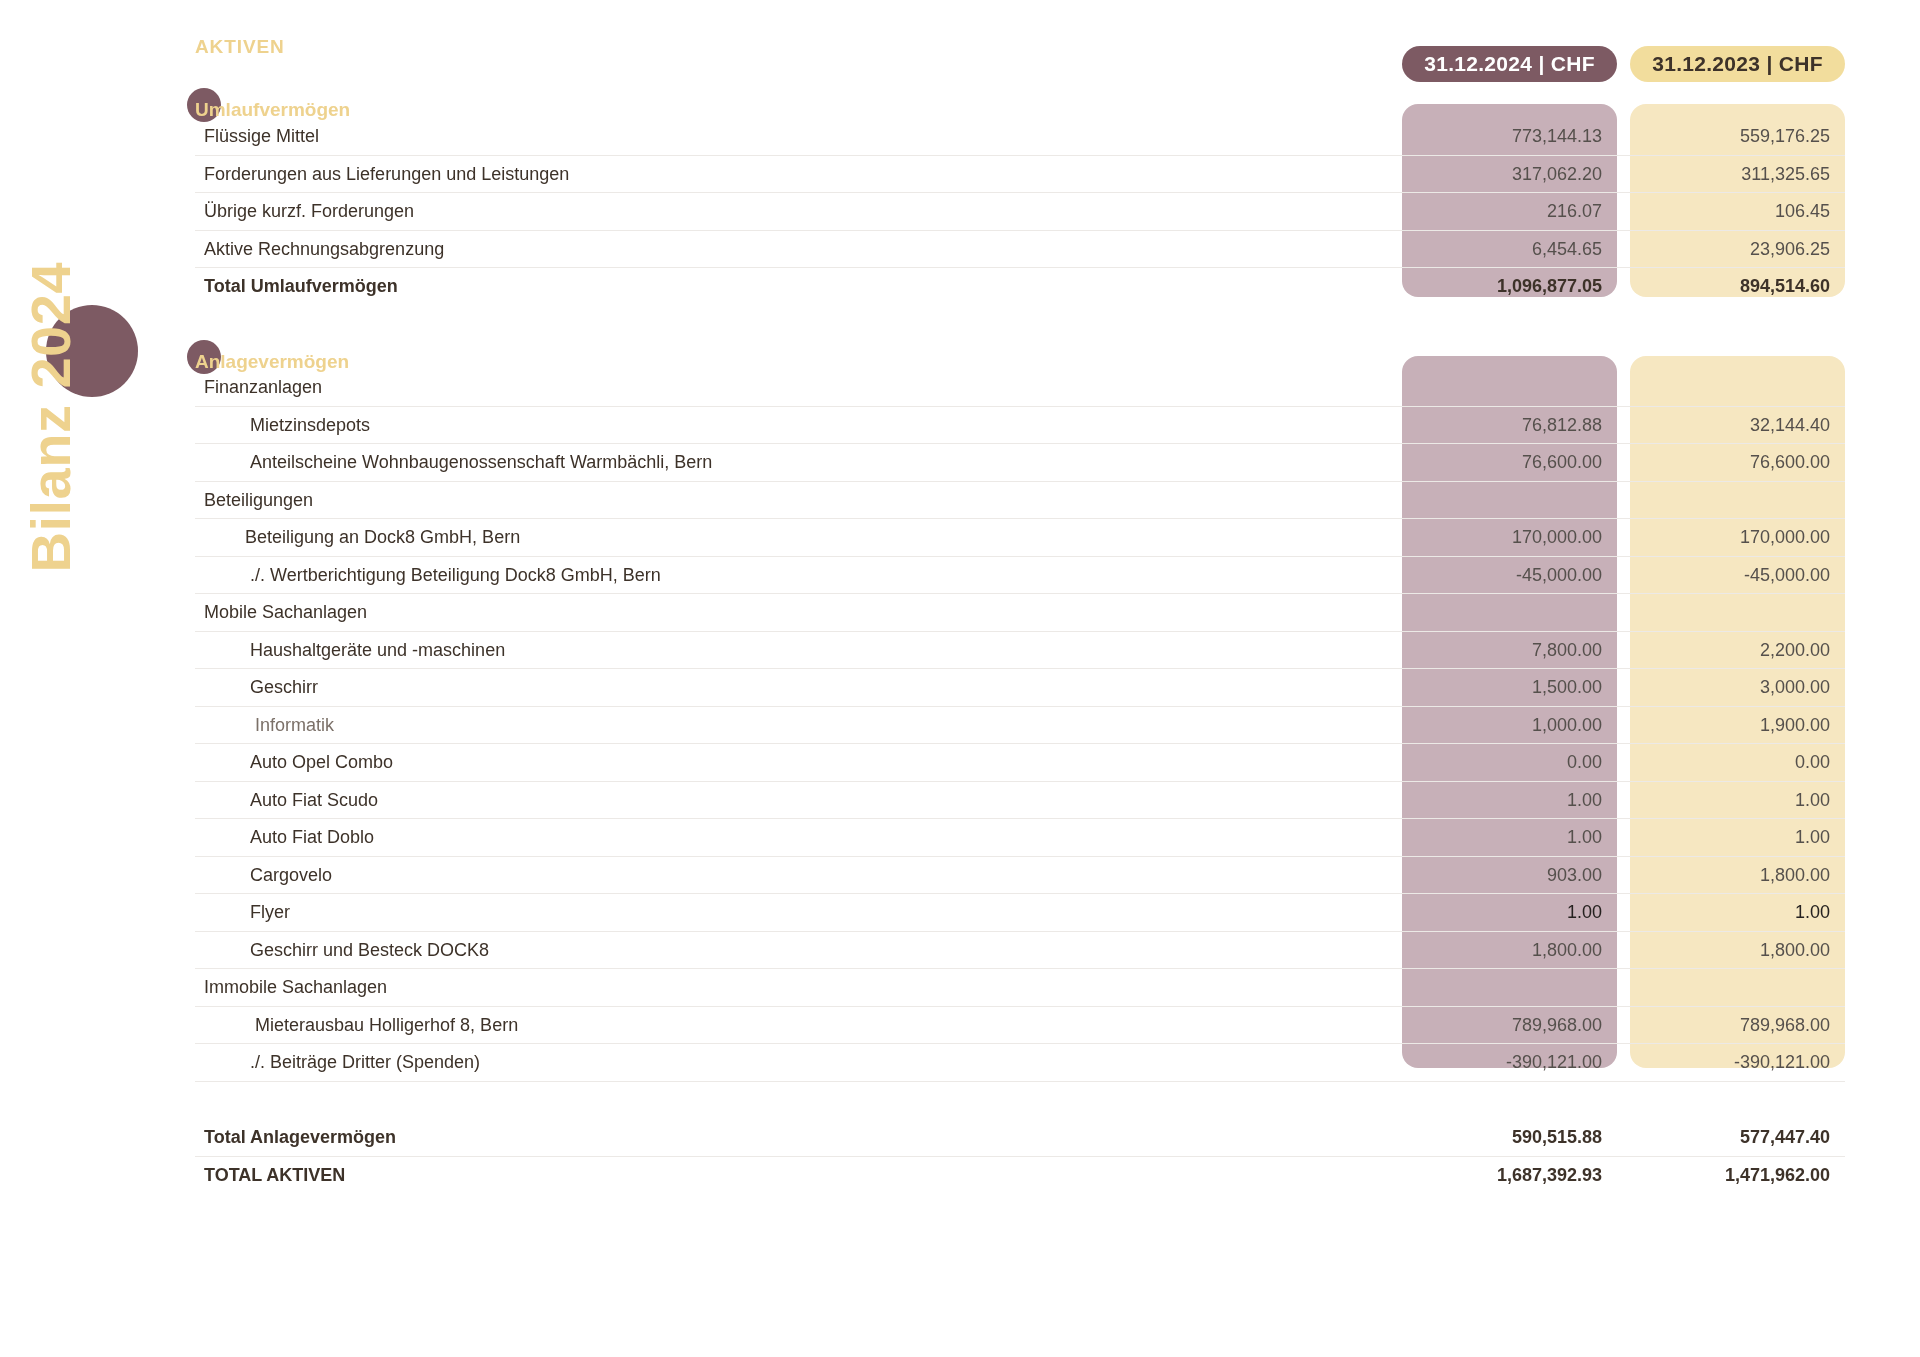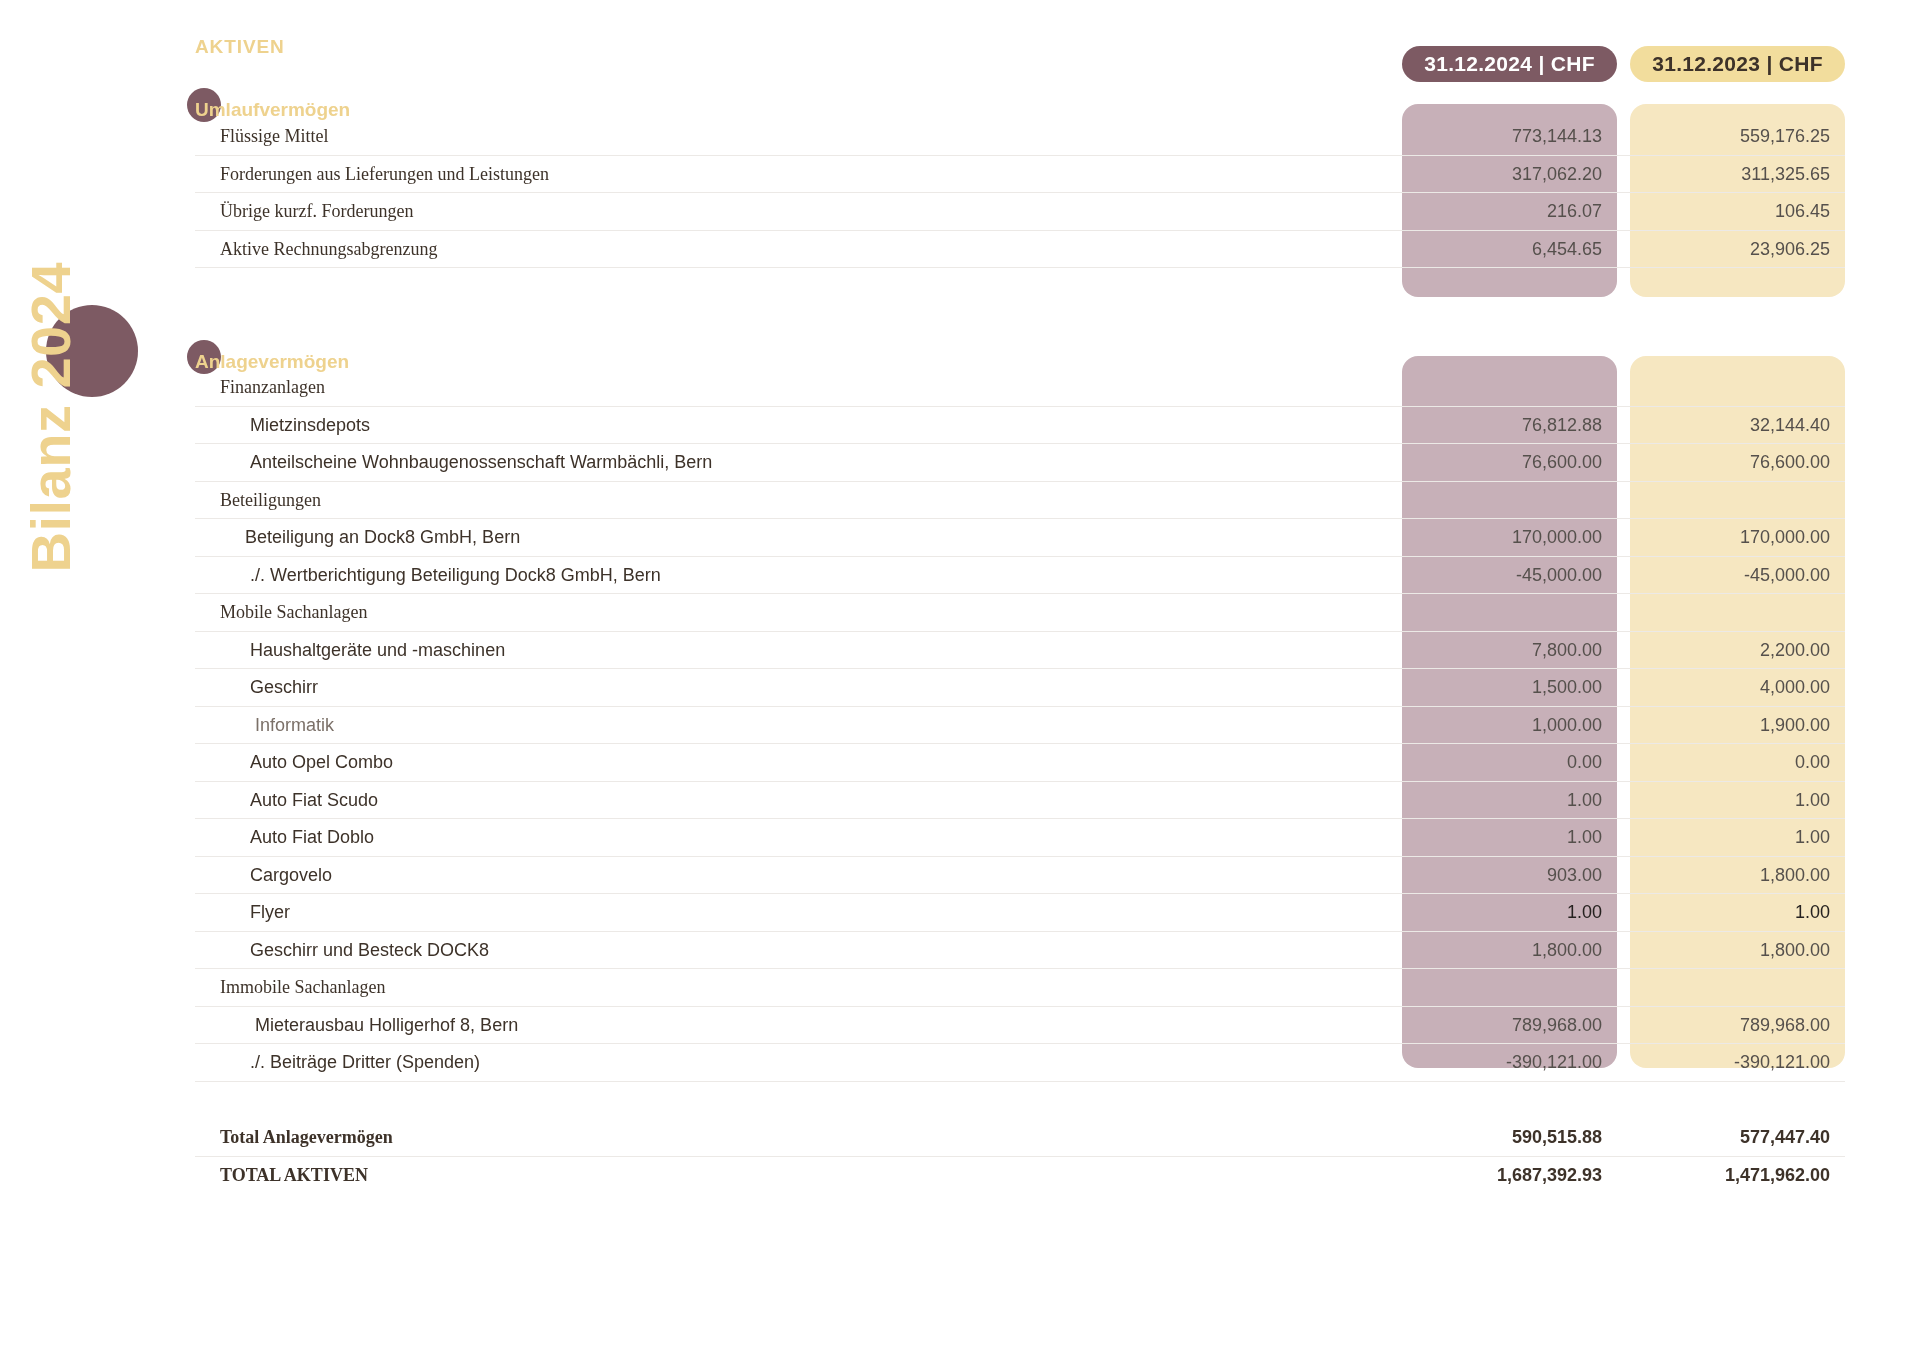--- a/index.html
+++ b/index.html
@@ -135,21 +135,21 @@
   .row .label {
     position: absolute;
     left: 0;
     top: 0;
     height: 37.5px;
     line-height: 37.5px;
     font-size: 18px;
     color: #3d3229;
     white-space: nowrap;
   }
-  .row .label.indent { left: 25px; font-family: Liberation Serif, serif; }
+  .row .label.indent { left: 9px; }
   .row .label.indent2 { left: 30px; }
   .row .label.muted { color: #7b7068; }
   .row .label.bold { font-weight: 700; }
   .row .label.caps { font-weight: 700; }
 
   .row .val {
     position: absolute;
     top: 0;
     height: 37.5px;
     line-height: 37.5px;
@@ -219,20 +219,26 @@
     <span class="val v2024">216.07</span>
     <span class="val v2023">106.45</span>
     <span class="rule"></span>
   </div>
   <div class="row" style="top:230.5px;">
     <span class="label indent">Aktive Rechnungsabgrenzung</span>
     <span class="val v2024">6,454.65</span>
     <span class="val v2023">23,906.25</span>
     <span class="rule"></span>
   </div>
+  <div class="row no-rule" style="top:268px;">
+    <span class="label indent bold">Total Umlaufvermögen</span>
+    <span class="val v2024 bold">1,096,877.05</span>
+    <span class="val v2023 bold">894,514.60</span>
+
+  </div>
 
   <div class="row" style="top:369px;">
     <span class="label indent">Finanzanlagen</span>
     <span class="val v2024"></span>
     <span class="val v2023"></span>
     <span class="rule"></span>
   </div>
   <div class="row" style="top:406.5px;">
     <span class="label indent2" style="left:55px;">Mietzinsdepots</span>
     <span class="val v2024">76,812.88</span>
@@ -271,21 +277,21 @@
   </div>
   <div class="row" style="top:631.5px;">
     <span class="label indent2" style="left:55px;">Haushaltgeräte und -maschinen</span>
     <span class="val v2024">7,800.00</span>
     <span class="val v2023">2,200.00</span>
     <span class="rule"></span>
   </div>
   <div class="row" style="top:669px;">
     <span class="label indent2" style="left:55px;">Geschirr</span>
     <span class="val v2024">1,500.00</span>
-    <span class="val v2023">4,000.00</span>
+    <span class="val v2023">3,000.00</span>
     <span class="rule"></span>
   </div>
   <div class="row" style="top:706.5px;">
     <span class="label indent2 muted" style="left:60px;">Informatik</span>
     <span class="val v2024">1,000.00</span>
     <span class="val v2023">1,900.00</span>
     <span class="rule"></span>
   </div>
   <div class="row" style="top:744px;">
     <span class="label indent2" style="left:55px;">Auto Opel Combo</span>

